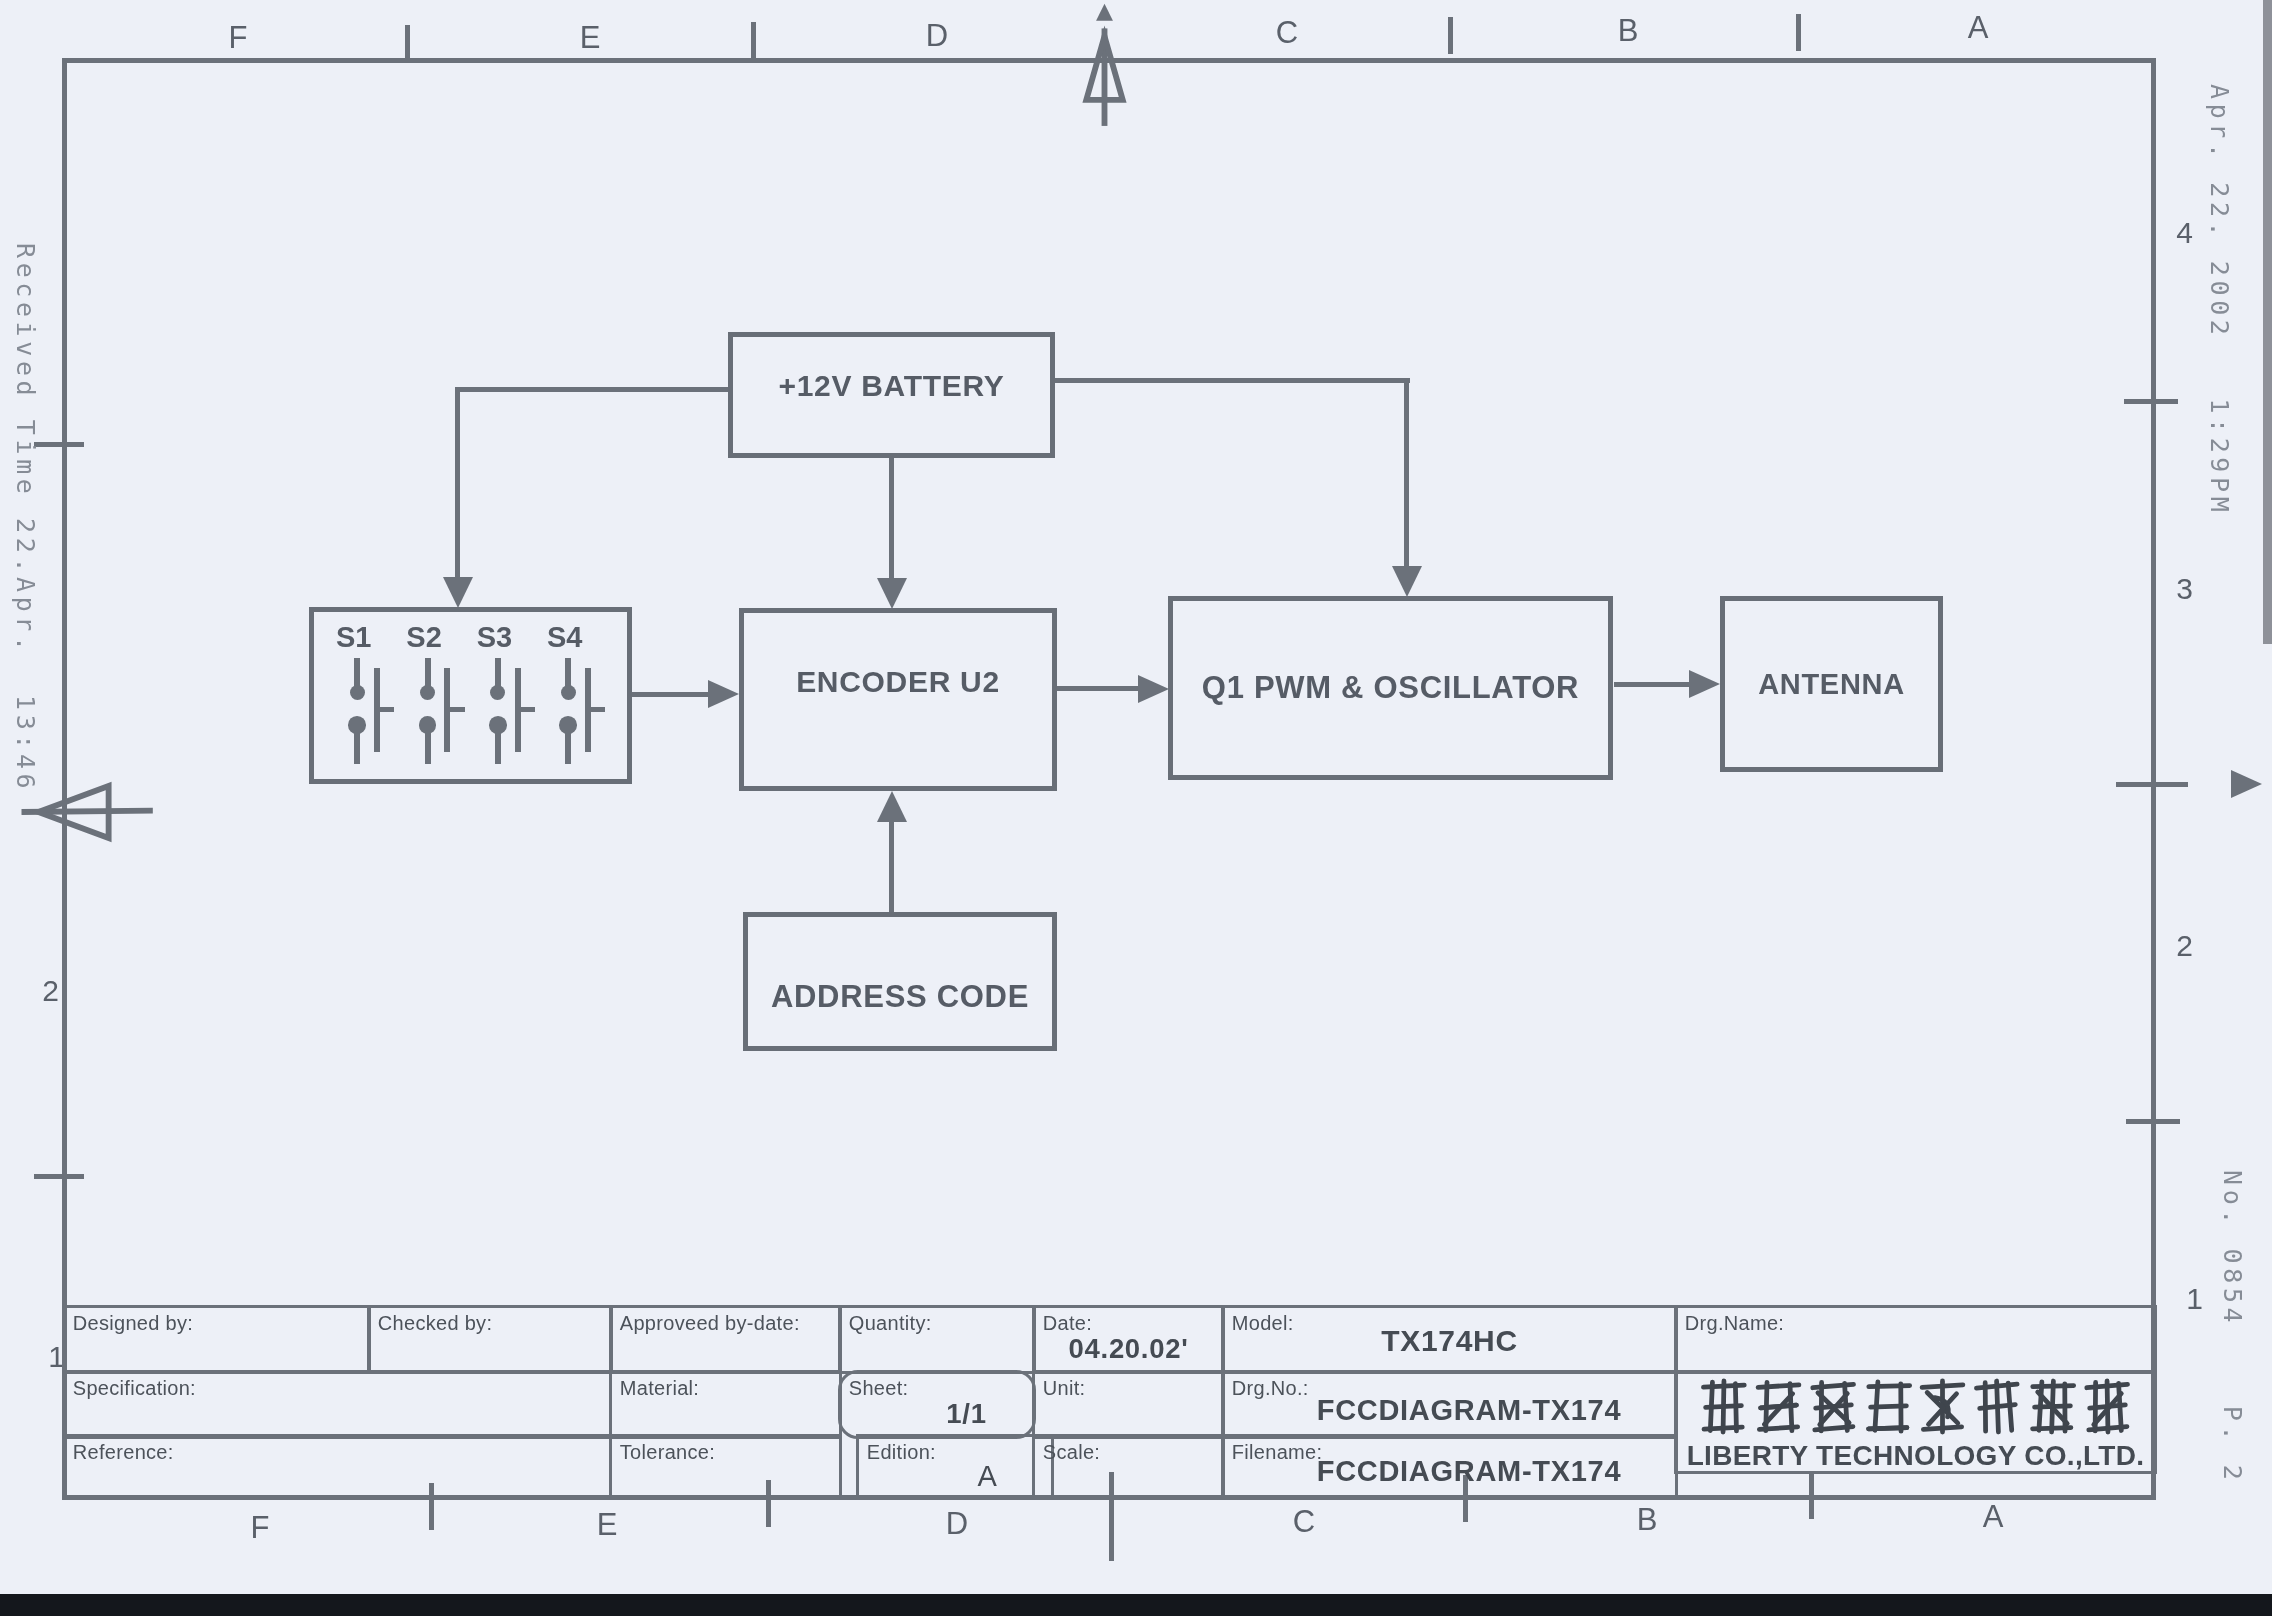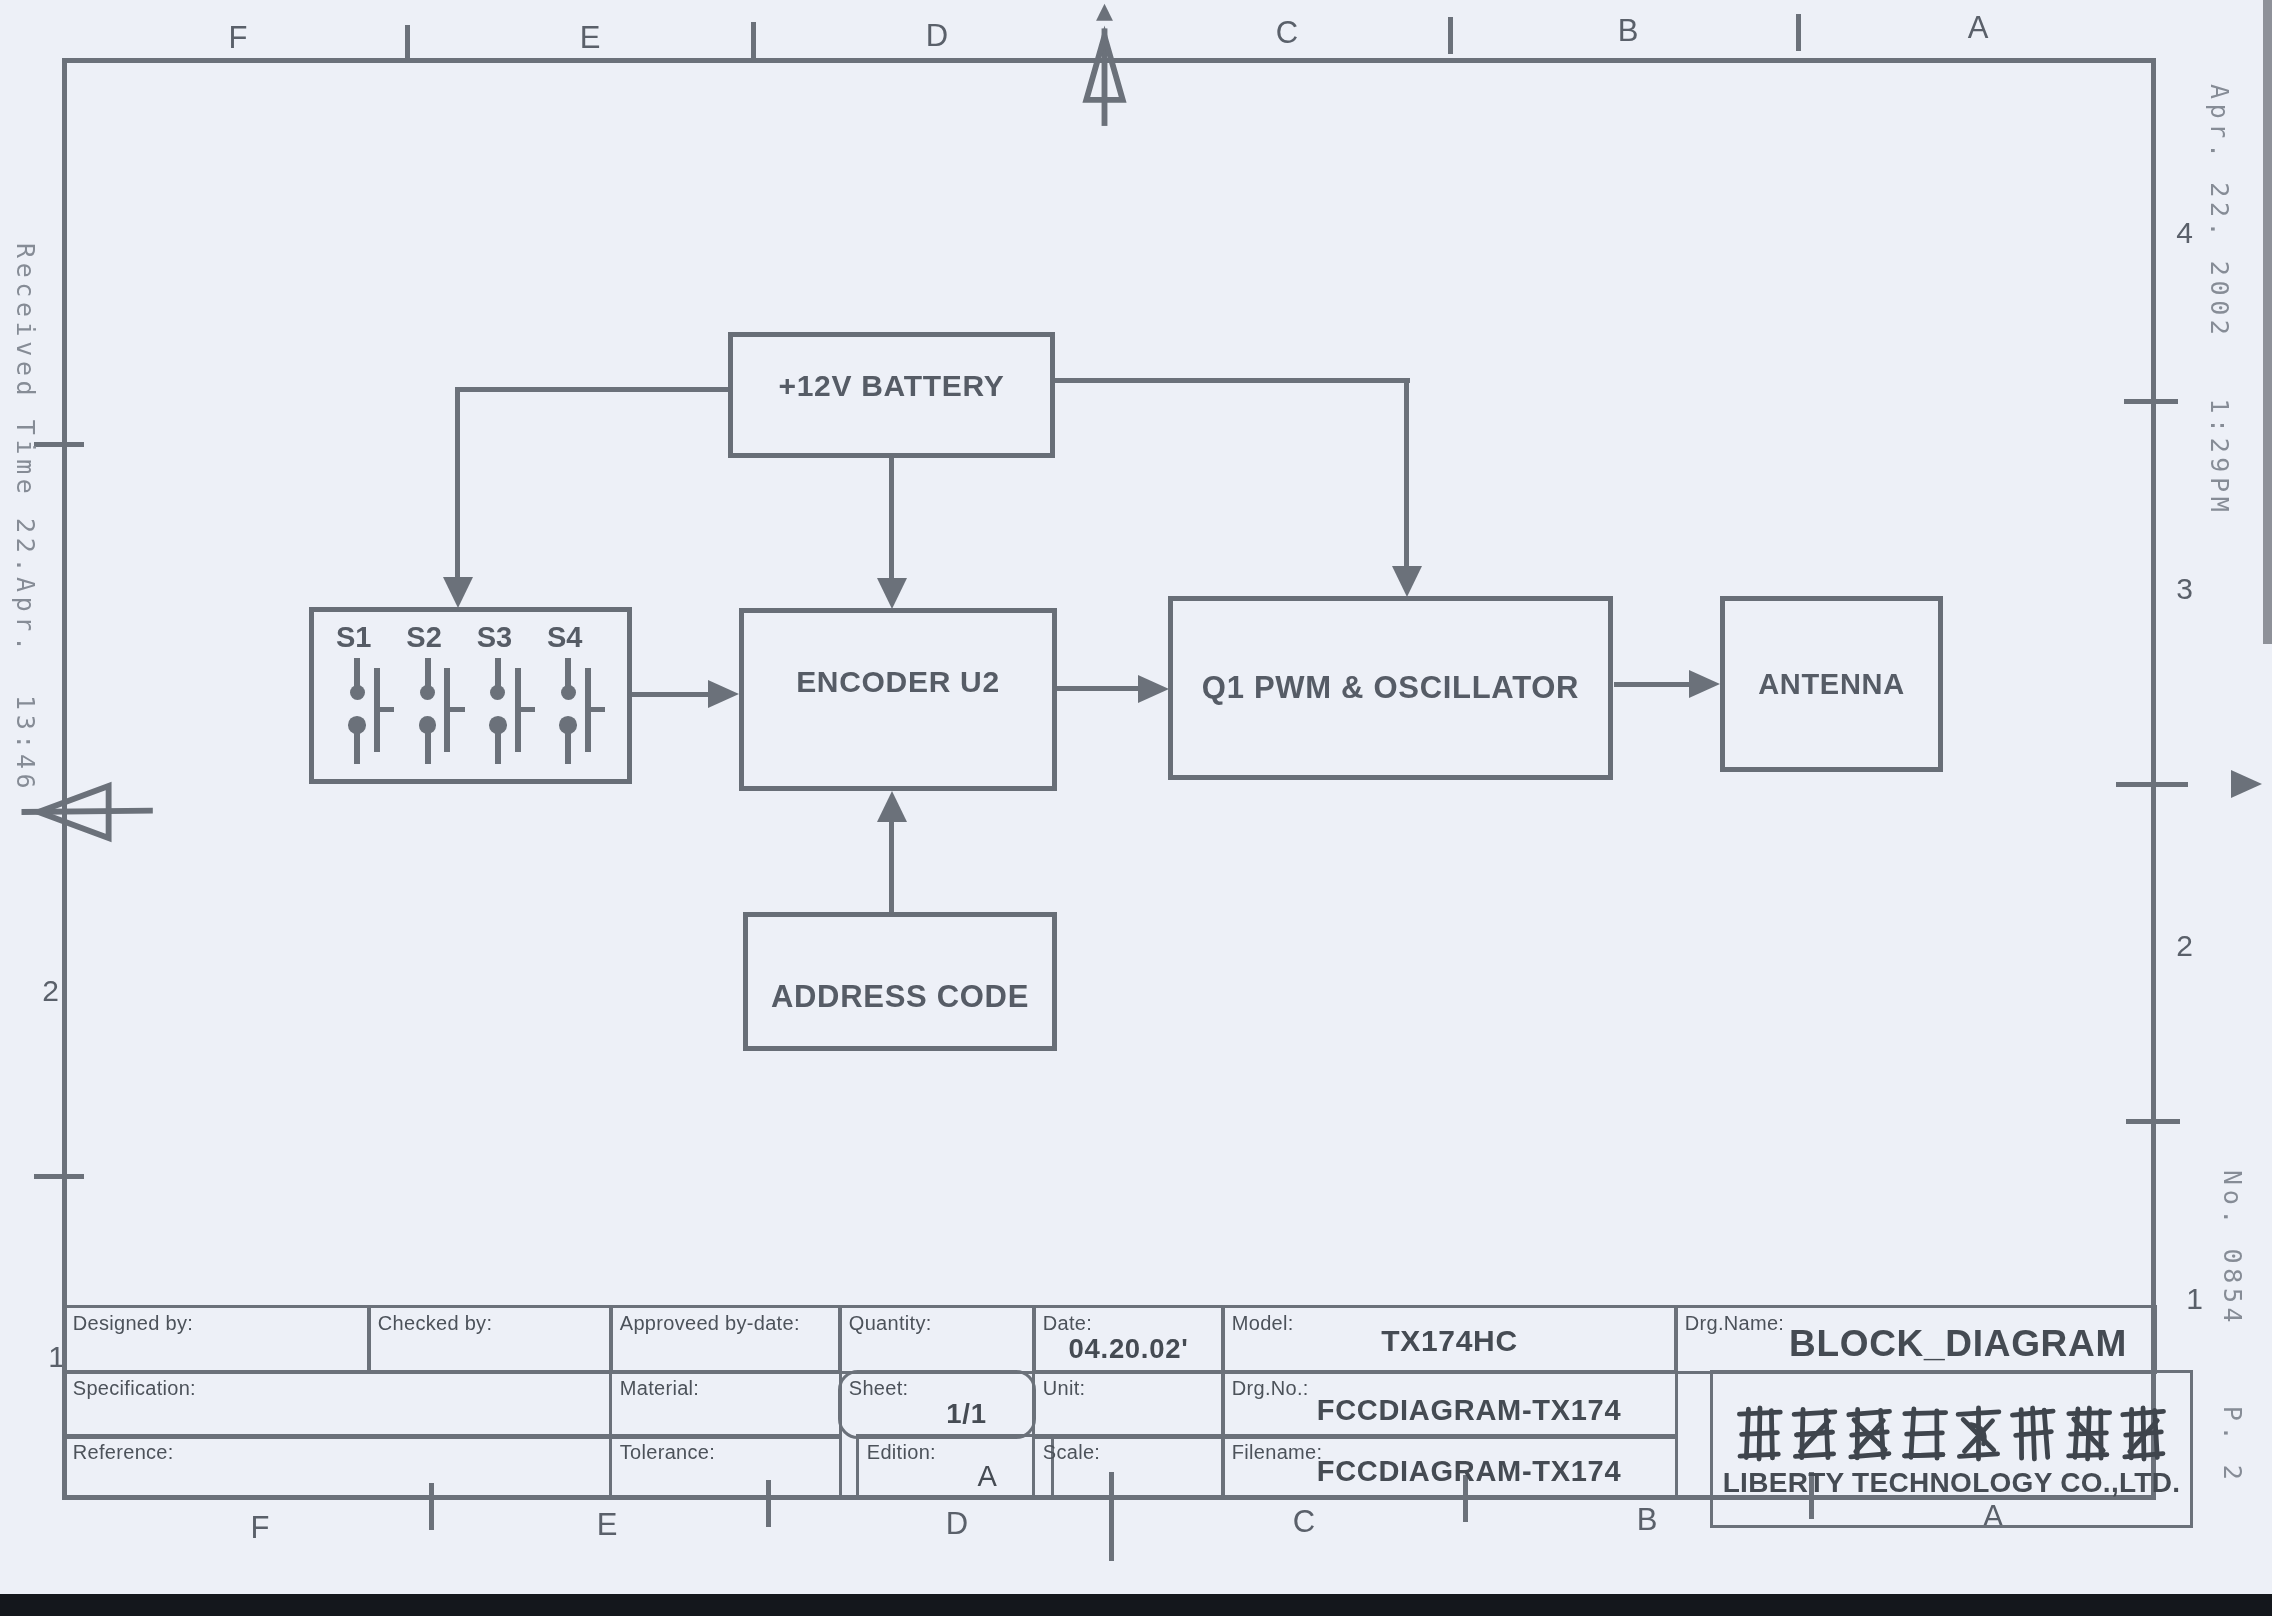--- a/index.html
+++ b/index.html
@@ -234,42 +234,41 @@
   <div class="cell" style="left:1032px;top:1305px;width:193px;height:69px;">
     <span class="cell-label">Date:</span>
     <span class="cell-value" style="font-size:27.5px;">04.20.02'</span>
   </div>
   <div class="cell" style="left:1221px;top:1305px;width:457px;height:69px;">
     <span class="cell-label">Model:</span>
     <span class="cell-value" style="top:2px;font-size:30px;">TX174HC</span>
   </div>
   <div class="cell" style="left:1674px;top:1305px;width:483px;height:69px;">
     <span class="cell-label">Drg.Name:</span>
-    <span class="cell-value" style="top:9.2px;left:85px;font-size:37px;">BLOCK_DIAGRAM</span>
   </div>
 
   <div class="cell" style="left:62px;top:1370px;width:550px;height:69px;">
     <span class="cell-label">Specification:</span>
   </div>
   <div class="cell" style="left:609px;top:1370px;width:233px;height:69px;">
     <span class="cell-label">Material:</span>
   </div>
   <div class="cell" style="left:838px;top:1370px;width:198px;height:69px;border-radius:20px;">
     <span class="cell-label">Sheet:</span>
     <span class="cell-value" style="left:59px;font-size:27.5px;">1/1</span>
   </div>
   <div class="cell" style="left:1032px;top:1370px;width:193px;height:69px;">
     <span class="cell-label">Unit:</span>
   </div>
   <div class="cell" style="left:1221px;top:1370px;width:457px;height:69px;">
     <span class="cell-label">Drg.No.:</span>
     <span class="cell-value" style="top:11.8px;left:39px;font-size:29px;">FCCDIAGRAM-TX174</span>
   </div>
 
-  <div class="cell company-cell" style="left:1674px;top:1370px;width:483px;height:158px;margin-left:36px;">
+  <div class="cell company-cell" style="left:1674px;top:1370px;width:483px;height:104px;">
     <div class="cjk-row" aria-label="利寶實業有限公司">
         <svg width="51" height="61" viewBox="0 0 80 92" style="transform: rotate(1deg);">
           <path d="M8 16 L72 12" fill="none" stroke="#3f454d" stroke-width="7.5" stroke-linecap="round"></path>
           <path d="M58 10 L61 84" fill="none" stroke="#3f454d" stroke-width="7.5" stroke-linecap="round"></path>
           <path d="M40 6 L40 86" fill="none" stroke="#3f454d" stroke-width="7.5" stroke-linecap="round"></path>
           <path d="M22 8 L20 84" fill="none" stroke="#3f454d" stroke-width="7.5" stroke-linecap="round"></path>
           <path d="M12 48 L68 44" fill="none" stroke="#3f454d" stroke-width="7.5" stroke-linecap="round"></path>
           <path d="M10 82 L70 78" fill="none" stroke="#3f454d" stroke-width="7.5" stroke-linecap="round"></path>
         </svg>
         <svg width="51" height="61" viewBox="0 0 80 92" style="transform: rotate(0deg);">

